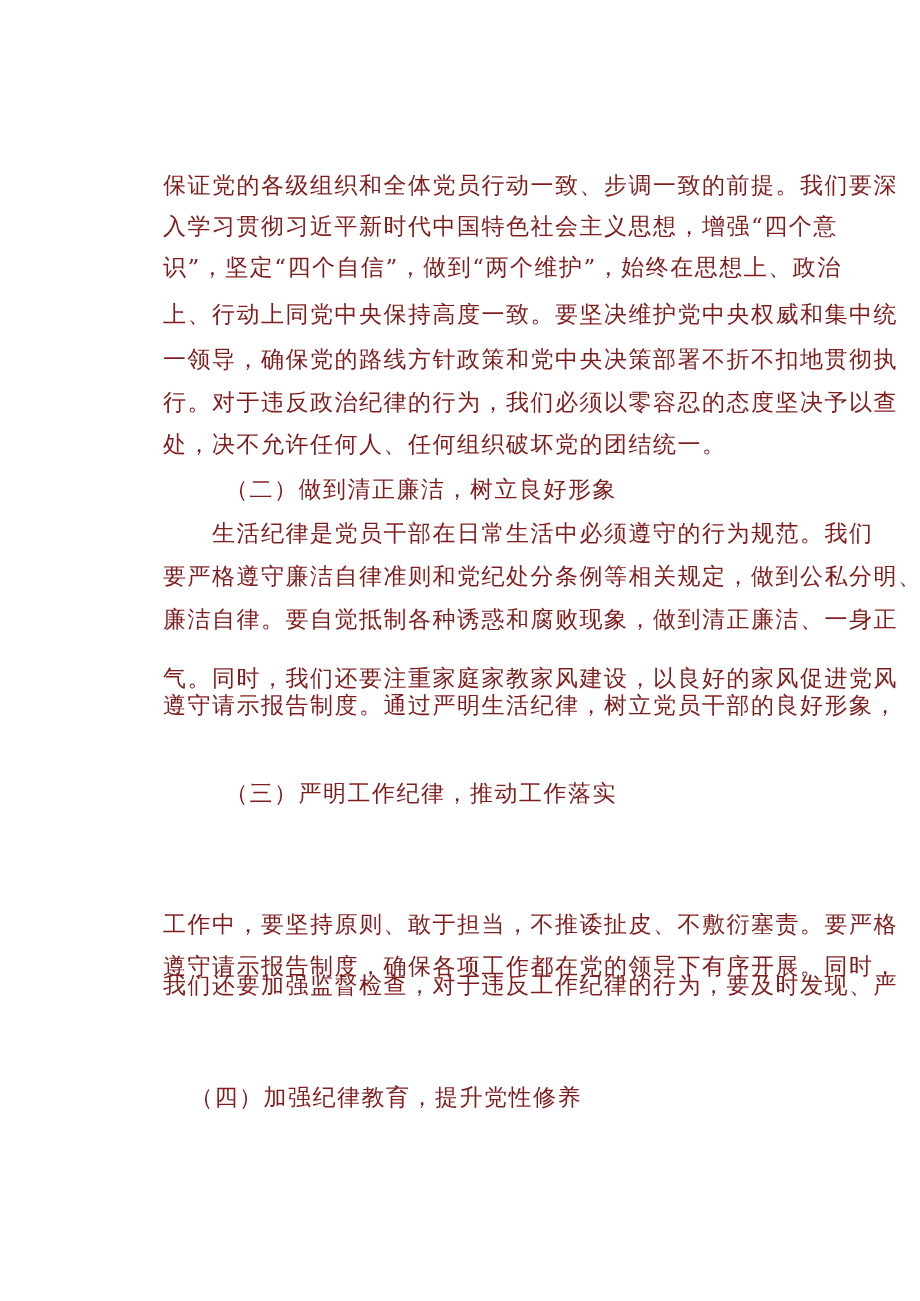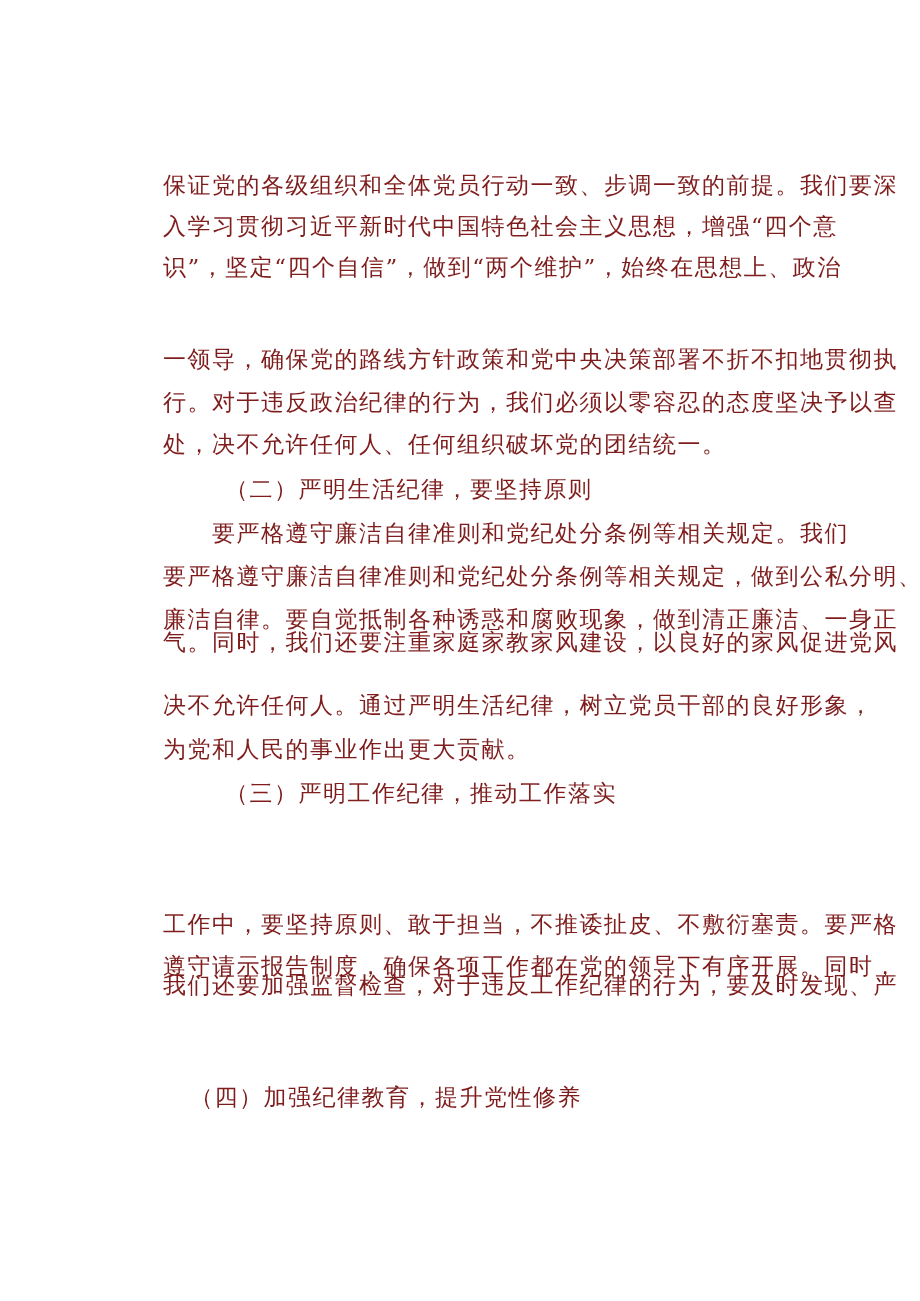--- a/index.html
+++ b/index.html
@@ -22,32 +22,32 @@
   .heading { left: 185px; }
 </style>
 </head>
 <body>
 
 <div class="page">
 
   <div class="line" style="top:171px">保证党的各级组织和全体党员行动一致、步调一致的前提。我们要深</div>
   <div class="line" style="top:212px">入学习贯彻习近平新时代中国特色社会主义思想，增强“四个意</div>
   <div class="line" style="top:253px">识”，坚定“四个自信”，做到“两个维护”，始终在思想上、政治</div>
+  <div class="line" style="top:300px">上、行动上同党中央保持高度一致。要坚决维护党中央权威和集中统</div>
   <div class="line" style="top:345px">一领导，确保党的路线方针政策和党中央决策部署不折不扣地贯彻执</div>
   <div class="line" style="top:430px">处，决不允许任何人、任何组织破坏党的团结统一。</div>
   <div class="line" style="top:388px">行。对于违反政治纪律的行为，我们必须以零容忍的态度坚决予以查</div>
 
-  <div class="line heading" style="top:475px">（二）严明生活纪律，要坚持原则</div>
+  <div class="line heading" style="top:475px">（二）做到清正廉洁，树立良好形象</div>
 
-  <div class="line indent2" style="top:519px">要严格遵守廉洁自律准则和党纪处分条例等相关规定。我们</div>
+  <div class="line indent2" style="top:519px">生活纪律是党员干部在日常生活中必须遵守的行为规范。我们</div>
   <div class="line" style="top:562px">要严格遵守廉洁自律准则和党纪处分条例等相关规定，做到公私分明、</div>
   <div class="line" style="top:605px">廉洁自律。要自觉抵制各种诱惑和腐败现象，做到清正廉洁、一身正</div>
-  <div class="line" style="top:628px">气。同时，我们还要注重家庭家教家风建设，以良好的家风促进党风</div>
-  <div class="line" style="top:691px">决不允许任何人。通过严明生活纪律，树立党员干部的良好形象，</div>
-  <div class="line" style="top:735px">为党和人民的事业作出更大贡献。</div>
+  <div class="line" style="top:664px">气。同时，我们还要注重家庭家教家风建设，以良好的家风促进党风</div>
+  <div class="line" style="top:691px">遵守请示报告制度。通过严明生活纪律，树立党员干部的良好形象，</div>
 
   <div class="line heading" style="top:779px">（三）严明工作纪律，推动工作落实</div>
 
   <div class="line" style="top:910px">工作中，要坚持原则、敢于担当，不推诿扯皮、不敷衍塞责。要严格</div>
   <div class="line" style="top:952px">遵守请示报告制度，确保各项工作都在党的领导下有序开展。同时，</div>
   <div class="line" style="top:971px">我们还要加强监督检查，对于违反工作纪律的行为，要及时发现、严</div>
 
   <div class="line heading" style="top:1083px; left:150px">（四）加强纪律教育，提升党性修养</div>
 </div>
 

